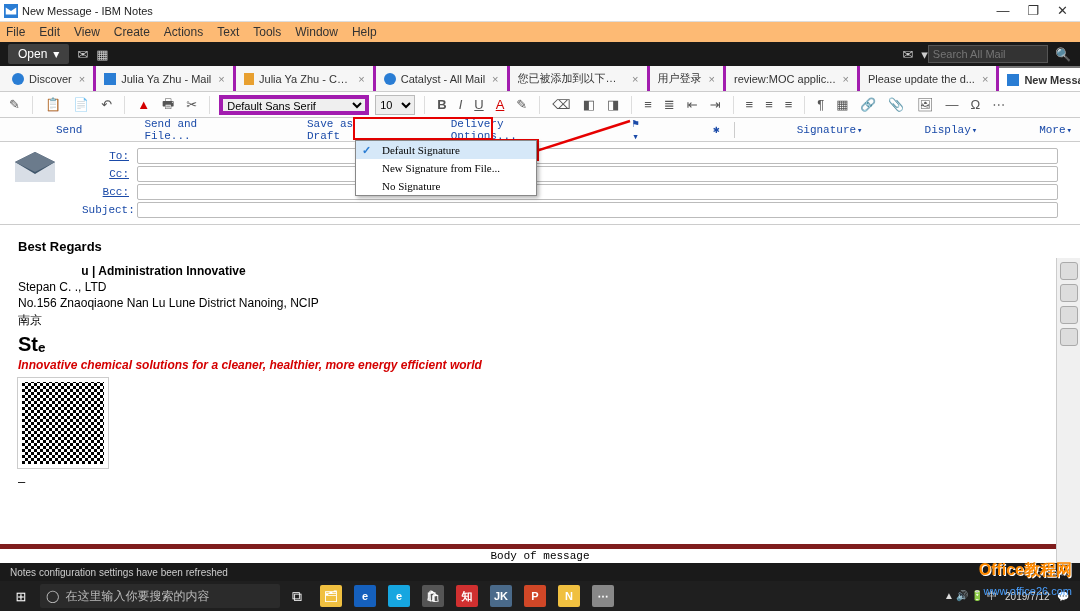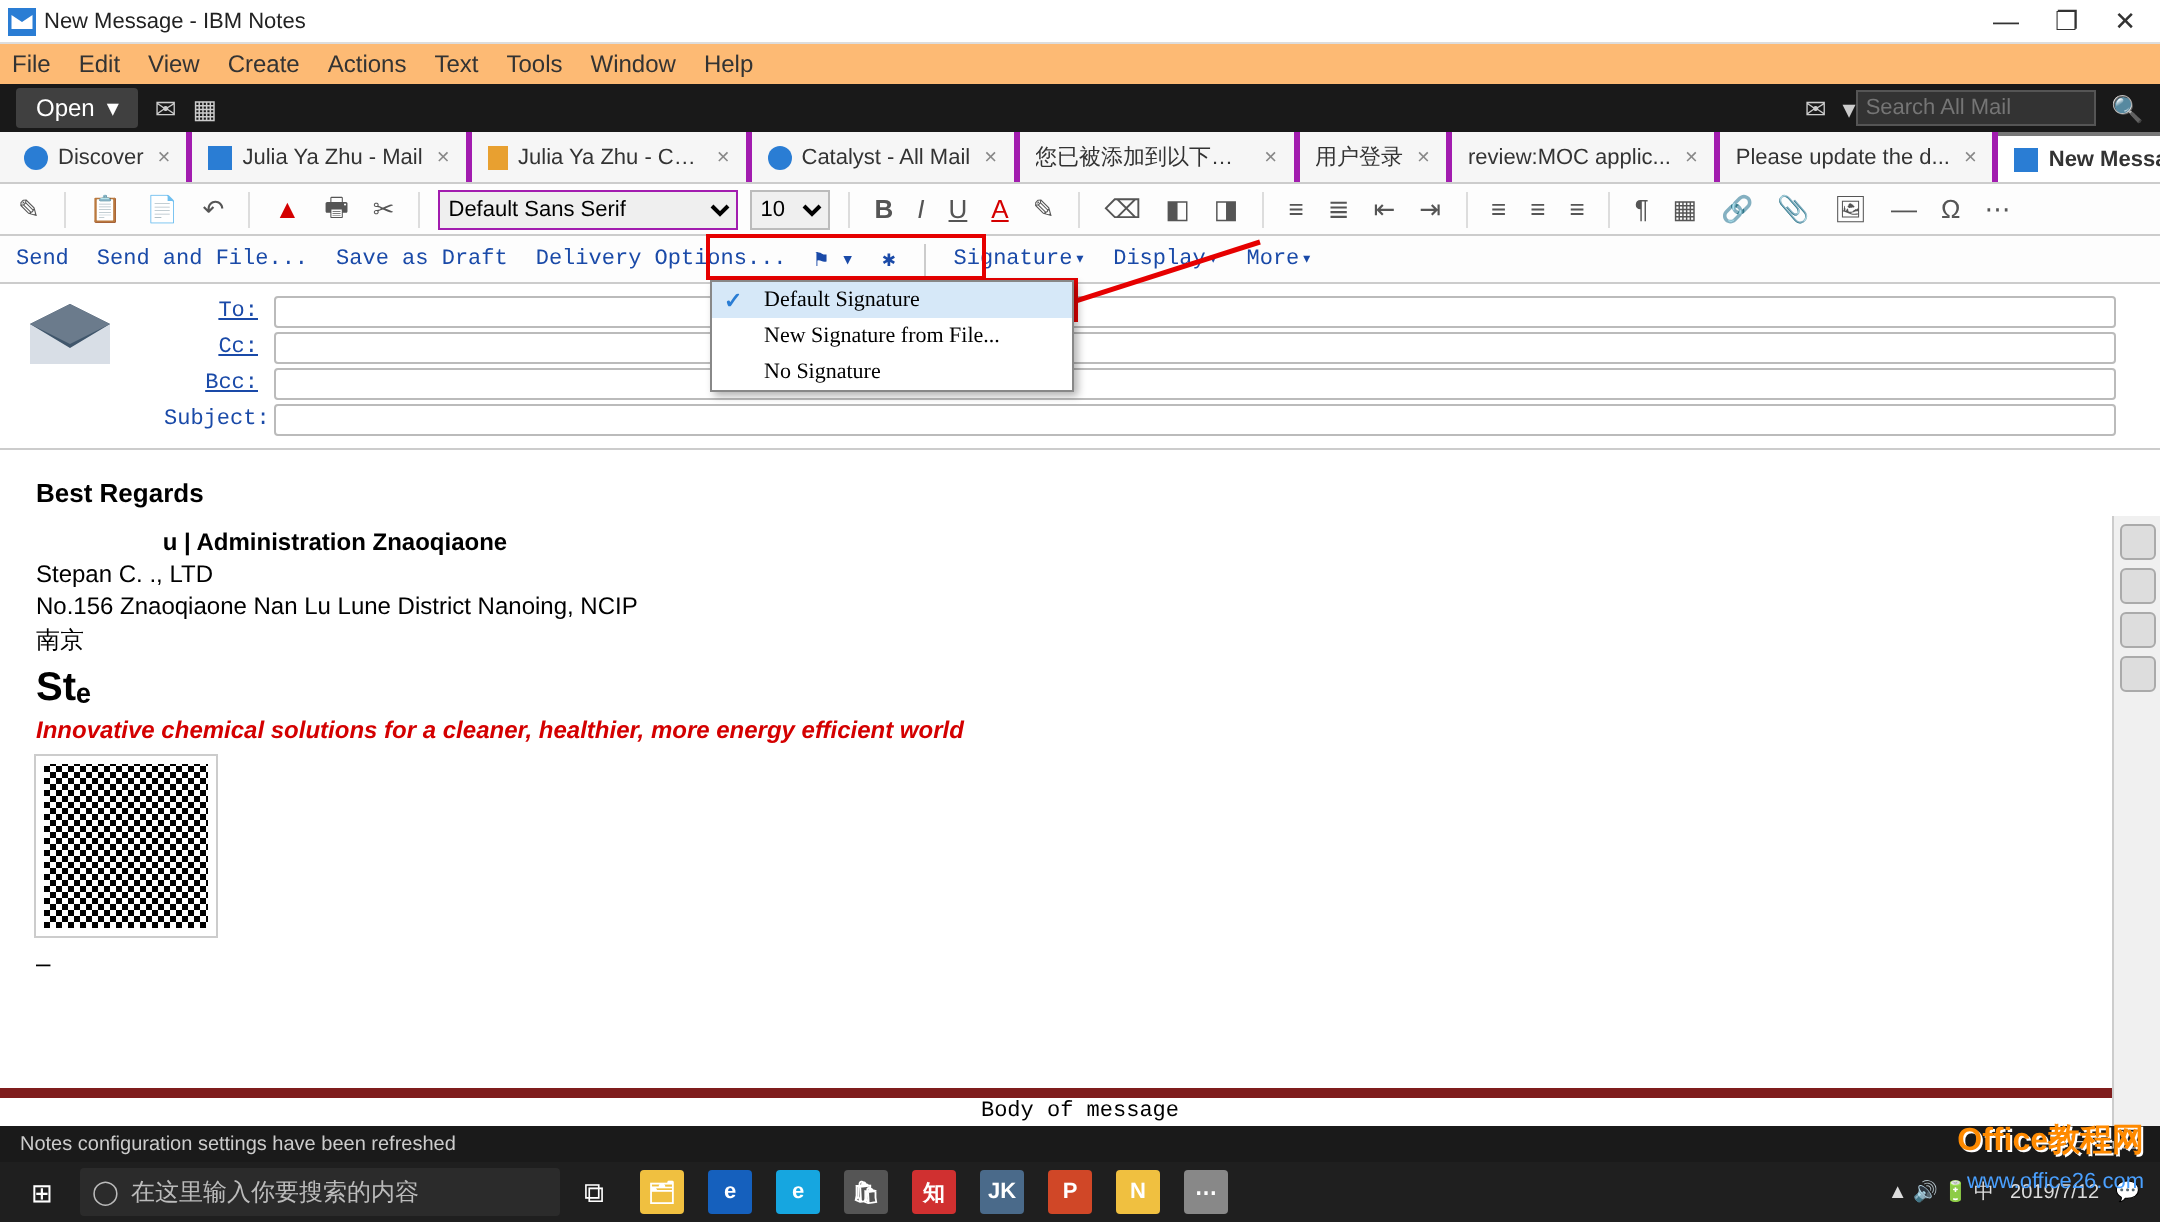--- a/index.html
+++ b/index.html
@@ -15,25 +15,25 @@
   .blackbar .bbicon { margin-left: 8px; color: #ccc; font-size: 13px; }
   .blackbar .spacer { flex: 1; }
   .searchbox { background: #333; border: 1px solid #555; height: 18px; width: 120px; color: #999; font-size: 11px; padding: 0 4px; }
   .tabs { height: 26px; background: #f6f6f6; border-bottom: 1px solid #ccc; display: flex; align-items: stretch; padding-left: 4px; }
   .tab { display: flex; align-items: center; gap: 5px; padding: 0 8px; border-right: 3px solid #a21caf; font-size: 11px; color: #333; max-width: 140px; cursor: pointer; }
   .tab.active { background: #fff; font-weight: bold; border-top: 2px solid #777; }
   .tab .x { color: #888; font-size: 11px; margin-left: 2px; }
   .tab-icon { width: 12px; height: 12px; display: inline-block; }
   .toolbar { height: 26px; border-bottom: 1px solid #ccc; display: flex; align-items: center; padding: 0 6px; gap: 6px; font-size: 11px; color: #444; background: #fdfdfd; }
   .toolbar .sep { width: 1px; height: 18px; background: #ddd; margin: 0 3px; }
-  .fontselect { width: 150px; height: 20px; border: 1px solid #a21caf; font-size: 11px; }
+  .fontselect { width: 150px; height: 20px; border: 4px solid #a21caf; font-size: 11px; }
   .sizeselect { width: 40px; height: 20px; border: 1px solid #bbb; font-size: 11px; }
   .tbtn { padding: 2px 3px; color: #555; font-size: 13px; cursor: pointer; }
   .actionbar { height: 24px; border-bottom: 1px solid #ccc; display: flex; align-items: center; padding: 0 8px; gap: 14px; font-family: "Courier New", monospace; font-size: 11px; color: #1a4aa8; background: #fdfdfd; position: relative; }
-  .actionbar .ab { cursor: pointer; }
+  .actionbar .ab { cursor: pointer; margin-left: 48px; }
   .actionbar .dd::after { content: "▾"; font-size: 9px; margin-left: 1px; }
   .dropdown-highlight { position: absolute; border: 2px solid #e60000; left: 353px; top: -1px; width: 140px; height: 23px; z-index: 5; pointer-events: none; }
   .sigmenu { position: absolute; left: 355px; top: 22px; width: 182px; background: #fff; border: 1px solid #888; box-shadow: 2px 2px 4px rgba(0,0,0,0.3); z-index: 10; }
   .sigmenu .item { padding: 3px 6px 3px 26px; font-size: 11px; font-family: "Segoe UI"; color: #000; position: relative; cursor: pointer; }
   .sigmenu .item.sel { background: #d6e8f8; }
   .sigmenu .check { position: absolute; left: 6px; top: 3px; color: #2a7dd4; font-weight: bold; }
   .compose { display: flex; border-bottom: 1px solid #ccc; }
   .envelope { width: 70px; padding: 10px; text-align: center; }
   .envelope svg { width: 40px; height: 30px; }
   .fields { flex: 1; padding: 4px 10px 4px 0; }
@@ -260,21 +260,21 @@
           <label class="nou">Subject:</label>
           <input style="">
         </div>
     </div>
   </div>
 
   <div class="body-area">
     <div class="sig-regards">Best Regards</div>
     <div class="sig-line sig-bold">
       <span class="blank" style="position:static;display:inline-block;width:60px;height:12px;vertical-align:middle"></span>
-      <span>u | Administration Znaoqiaone</span>
+      <span>u | Administration Innovative</span>
     </div>
     <div class="sig-line">Stepan C.                             ., LTD</div>
     <div class="sig-line">No.156 Znaoqiaone Nan Lu Lune District Nanoing, NCIP</div>
     <div class="sig-line">南京</div>
     <div class="sig-big">Stₑ</div>
     <div class="sig-tagline">Innovative chemical solutions for a cleaner, healthier, more energy efficient world</div>
     <div class="qr"></div>
     <div style="margin-top:6px">–</div>
   </div>
 

